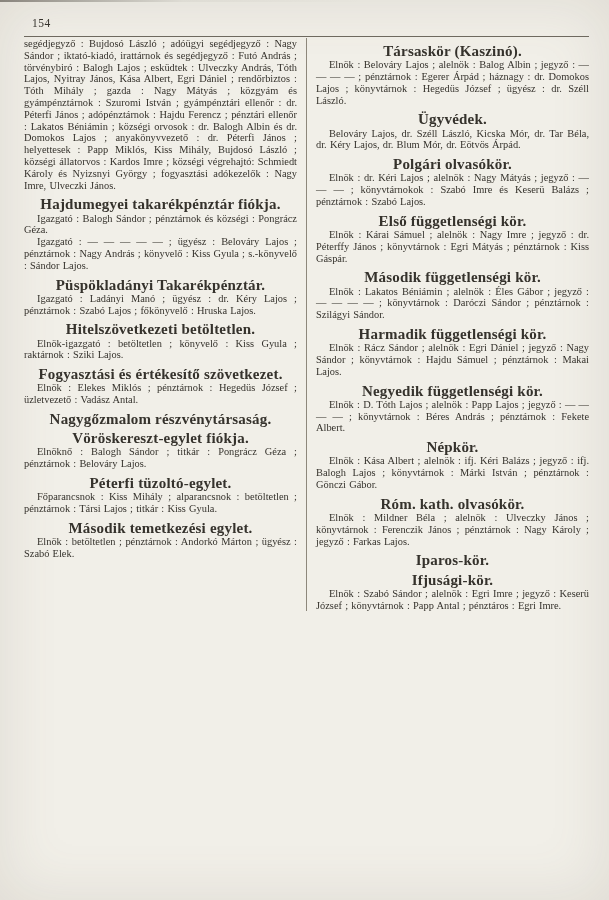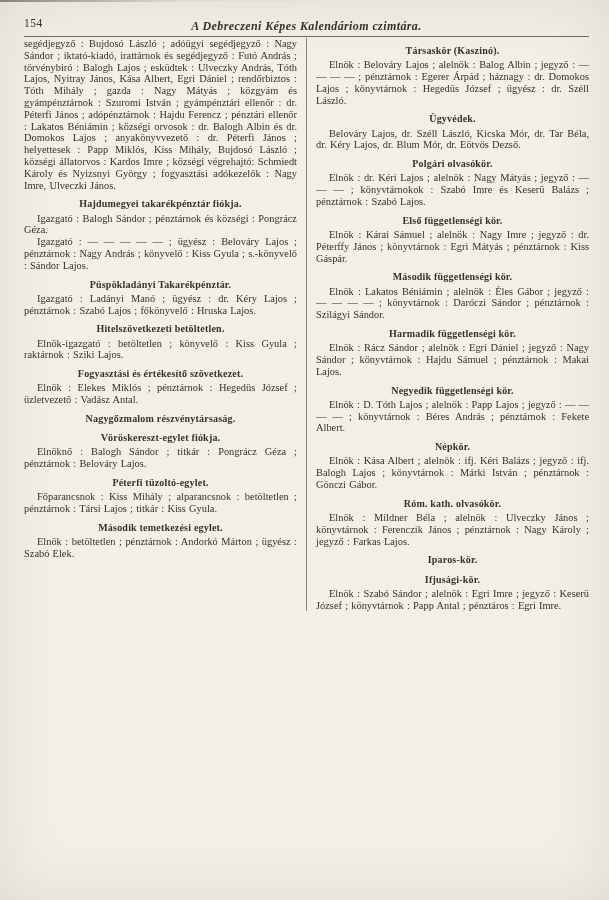--- a/index.html
+++ b/index.html
@@ -22,21 +22,21 @@
     padding: 16px 20px 0 24px;
     height: 100%;
   }
   .header {
     position: relative;
     text-align: center;
     height: 18px;
   }
   .page-number {
     position: absolute;
-    left: 0;
+    left: 8px;
     top: 1px;
     font-size: 11.5px;
     letter-spacing: 0.5px;
   }
   .header-title {
     display: inline-block;
     font-size: 12px;
     font-weight: bold;
     font-style: italic;
     letter-spacing: 0.4px;
@@ -64,37 +64,36 @@
     margin: 0;
     font-size: 10.4px;
     line-height: 11.8px;
     text-align: justify;
     text-indent: 13px;
     word-spacing: 0.6px;
   }
   .para.no-indent { text-indent: 0; }
   .section-heading {
     margin: 7px 6px 2px 6px;
-    font-size: 10px;
+    font-size: 15px;
     font-weight: bold;
     text-align: center;
     line-height: 12.2px;
     letter-spacing: 0.2px;
   }
 </style>
 </head>
 <body>
 
 <div class="scan-edge-top"></div>
 
 <div class="page">
 
   <div class="header">
     <span class="page-number">154</span>
-    <span class="header-title">A Debreczeni Képes Kalendáriom czimtára.</span>
   </div>
   <hr class="header-rule">
 
   <div class="columns">
     <div class="column left">
         <p class="para no-indent">segédjegyző : Bujdosó László ; adóügyi segédjegyző : Nagy Sándor ; iktató-kiadó, irattárnok és segédjegyző : Futó András ; törvénybiró : Balogh Lajos ; esküdtek : Ulveczky András, Tóth Lajos, Nyitray János, Kása Albert, Egri Dániel ; rendőrbiztos : Tóth Mihály ; gazda : Nagy Mátyás ; közgyám és gyámpénztárnok : Szuromi István ; gyámpénztári ellenőr : dr. Péterfi János ; adópénztárnok : Hajdu Ferencz ; pénztári ellenőr : Lakatos Béniámin ; községi orvosok : dr. Balogh Albin és dr. Domokos Lajos ; anyakönyvvezető : dr. Péterfi János ; helyettesek : Papp Miklós, Kiss Mihály, Bujdosó László ; községi állatorvos : Kardos Imre ; községi végrehajtó: Schmiedt Károly és Nyizsnyi György ; fogyasztási adókezelők : Nagy Imre, Ulveczki János.</p>
         <h3 class="section-heading">Hajdumegyei takarékpénztár fiókja.</h3>
         <p class="para">Igazgató : Balogh Sándor ; pénztárnok és községi : Pongrácz Géza.</p>
         <p class="para">Igazgató : — — — — — ; ügyész : Belováry Lajos ; pénztárnok : Nagy András ; könyvelő : Kiss Gyula ; s.-könyvelő : Sándor Lajos.</p>
         <h3 class="section-heading">Püspökladányi Takarékpénztár.</h3>
@@ -109,21 +108,21 @@
         <h3 class="section-heading">Péterfi tüzoltó-egylet.</h3>
         <p class="para">Főparancsnok : Kiss Mihály ; alparancsnok : betöltetlen ; pénztárnok : Társi Lajos ; titkár : Kiss Gyula.</p>
         <h3 class="section-heading">Második temetkezési egylet.</h3>
         <p class="para">Elnök : betöltetlen ; pénztárnok : Andorkó Márton ; ügyész : Szabó Elek.</p>
       </div>
     <div class="column-divider"></div>
     <div class="column right">
         <h3 class="section-heading">Társaskör (Kaszinó).</h3>
         <p class="para">Elnök : Belováry Lajos ; alelnök : Balog Albin ; jegyző : — — — — ; pénztárnok : Egerer Árpád ; háznagy : dr. Domokos Lajos ; könyvtárnok : Hegedüs József ; ügyész : dr. Széll László.</p>
         <h3 class="section-heading">Ügyvédek.</h3>
-        <p class="para">Belováry Lajos, dr. Széll László, Kicska Mór, dr. Tar Béla, dr. Kéry Lajos, dr. Blum Mór, dr. Eötvös Dezső.</p>
+        <p class="para">Belováry Lajos, dr. Széll László, Kicska Mór, dr. Tar Béla, dr. Kéry Lajos, dr. Blum Mór, dr. Eötvös Árpád.</p>
         <h3 class="section-heading">Polgári olvasókör.</h3>
         <p class="para">Elnök : dr. Kéri Lajos ; alelnök : Nagy Mátyás ; jegyző : — — — ; könyvtárnokok : Szabó Imre és Keserü Balázs ; pénztárnok : Szabó Lajos.</p>
         <h3 class="section-heading">Első függetlenségi kör.</h3>
         <p class="para">Elnök : Kárai Sámuel ; alelnök : Nagy Imre ; jegyző : dr. Péterffy János ; könyvtárnok : Egri Mátyás ; pénztárnok : Kiss Gáspár.</p>
         <h3 class="section-heading">Második függetlenségi kör.</h3>
         <p class="para">Elnök : Lakatos Béniámin ; alelnök : Éles Gábor ; jegyző : — — — — ; könyvtárnok : Daróczi Sándor ; pénztárnok : Szilágyi Sándor.</p>
         <h3 class="section-heading">Harmadik függetlenségi kör.</h3>
         <p class="para">Elnök : Rácz Sándor ; alelnök : Egri Dániel ; jegyző : Nagy Sándor ; könyvtárnok : Hajdu Sámuel ; pénztárnok : Makai Lajos.</p>
         <h3 class="section-heading">Negyedik függetlenségi kör.</h3>
         <p class="para">Elnök : D. Tóth Lajos ; alelnök : Papp Lajos ; jegyző : — — — — ; könyvtárnok : Béres András ; pénztárnok : Fekete Albert.</p>

